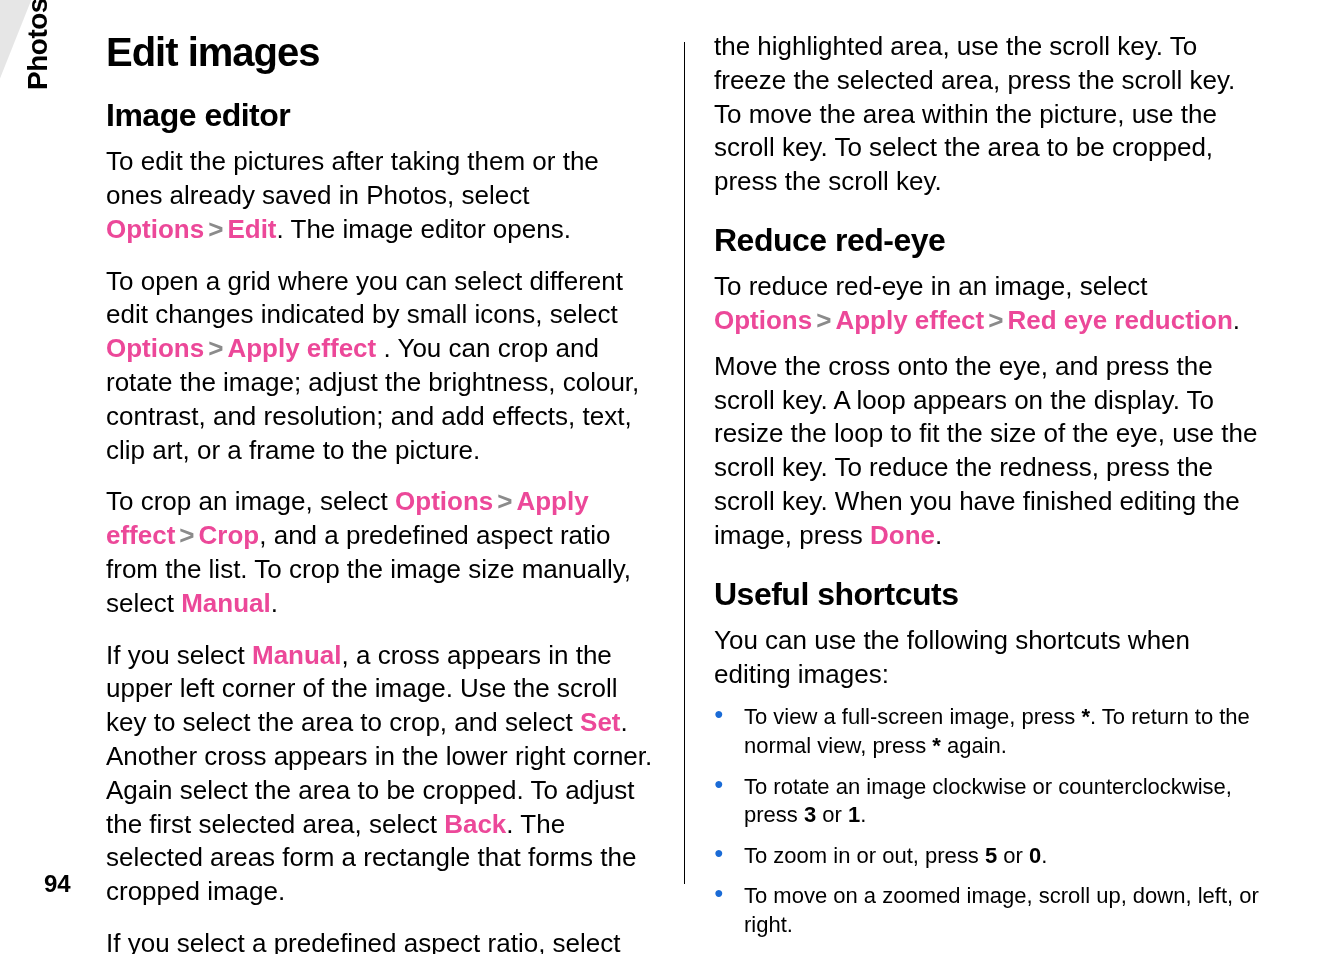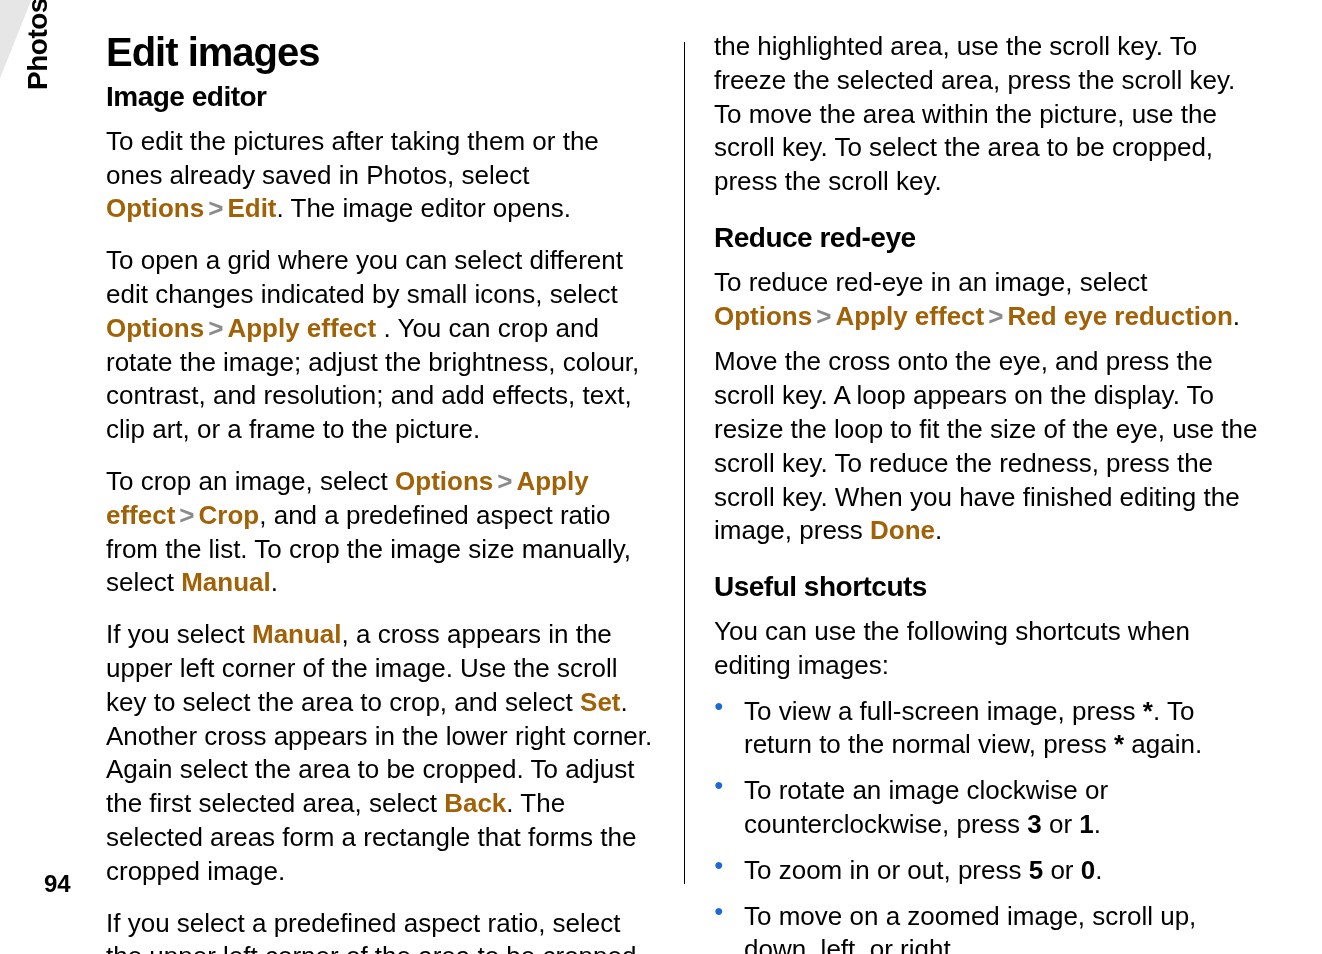--- a/index.html
+++ b/index.html
@@ -57,59 +57,59 @@
       left: 50%;
       top: 12px;
       bottom: 40px;
       width: 0;
       border-left: 1.5px solid #000;
     }
     h1 {
       font-size: 40px;
       font-weight: 800;
       letter-spacing: -1px;
-      margin-bottom: 8px;
+      margin-bottom: 24px;
       line-height: 1.1;
     }
     h2 {
-      font-size: 28px;
+      font-size: 32px;
       font-weight: 800;
       letter-spacing: -0.5px;
       margin-top: 24px;
       margin-bottom: 12px;
       line-height: 1.1;
     }
     h2.first { margin-top: 0; }
     p {
       font-size: 26px;
       line-height: 1.3;
       margin-bottom: 18px;
     }
     p.tight { margin-bottom: 12px; }
     p.last { margin-bottom: 4px; }
     .softkey {
-      color: #a16207;
+      color: #ec4899;
       font-weight: 700;
     }
     .sep {
       color: #8b8b8b;
       font-weight: 700;
       padding: 0 4px;
     }
     strong.key {
       font-weight: 700;
     }
     ul.shortcuts {
       list-style: none;
       padding-left: 0;
     }
     ul.shortcuts li {
       position: relative;
       padding-left: 30px;
-      font-size: 26px;
+      font-size: 22px;
       line-height: 1.3;
       margin-bottom: 12px;
     }
     ul.shortcuts li::before {
       content: "●";
       position: absolute;
       left: 0;
       top: 1px;
       color: #1a6bd6;
       font-size: 16px;

